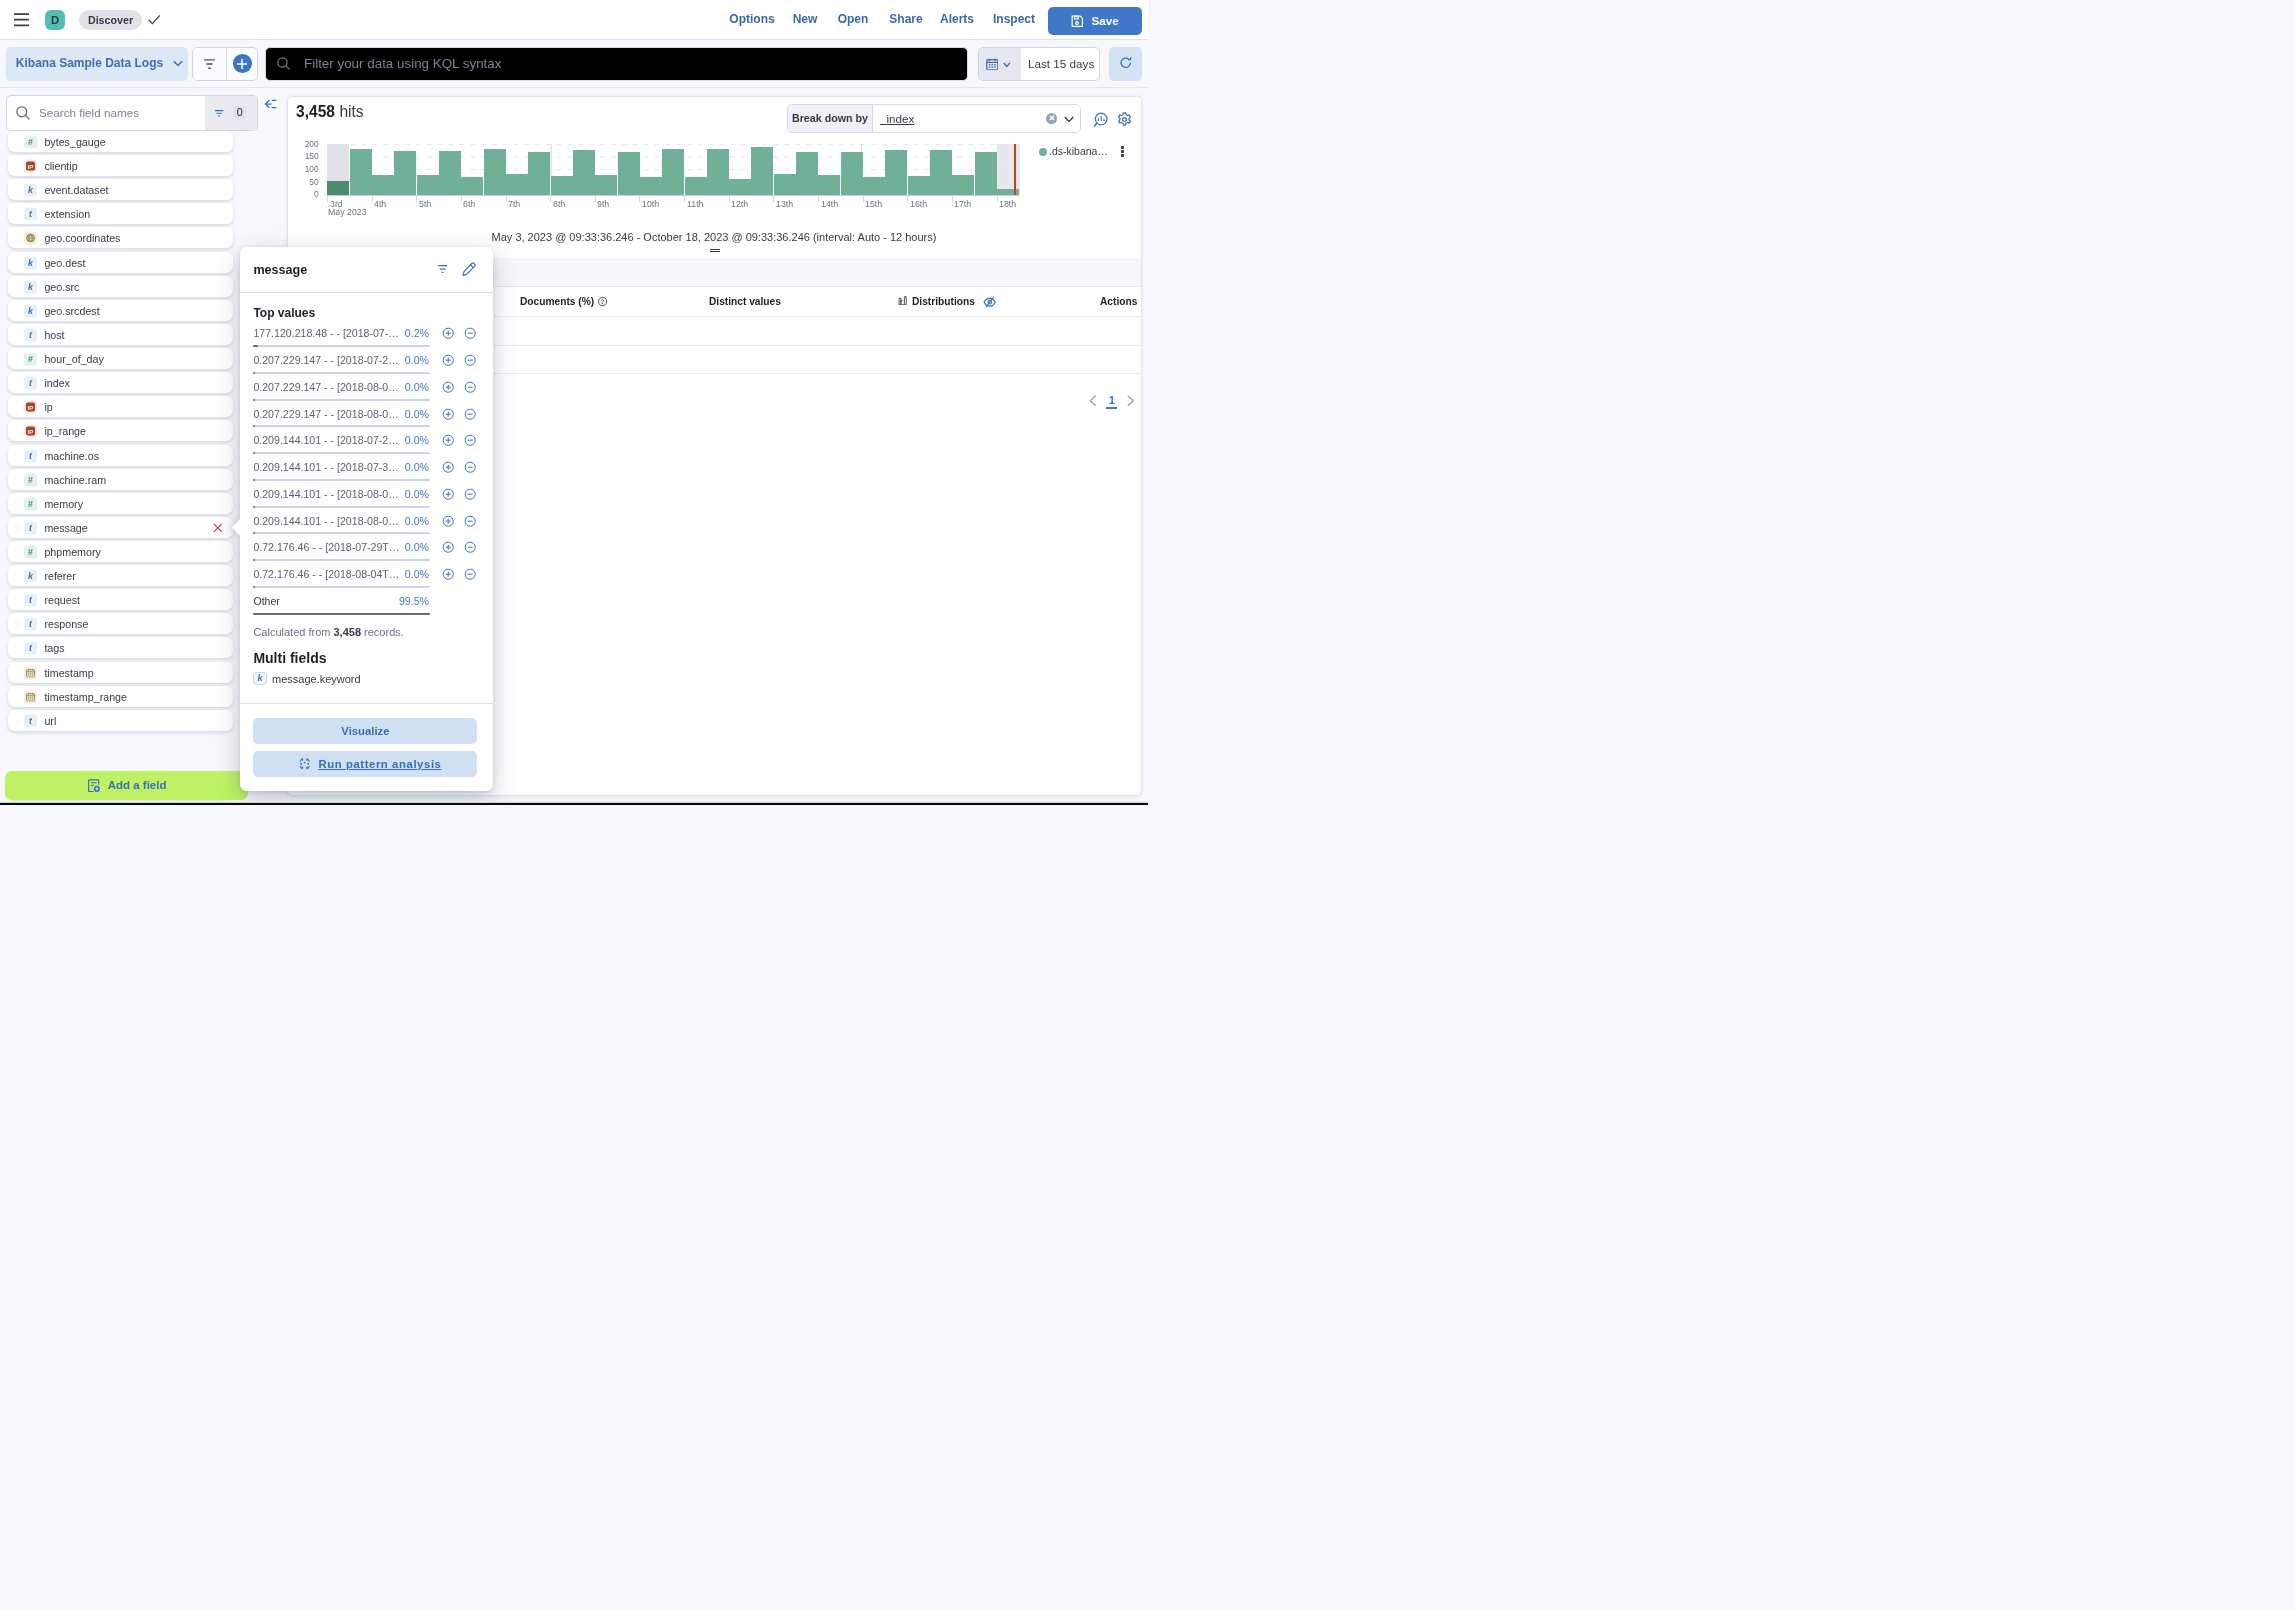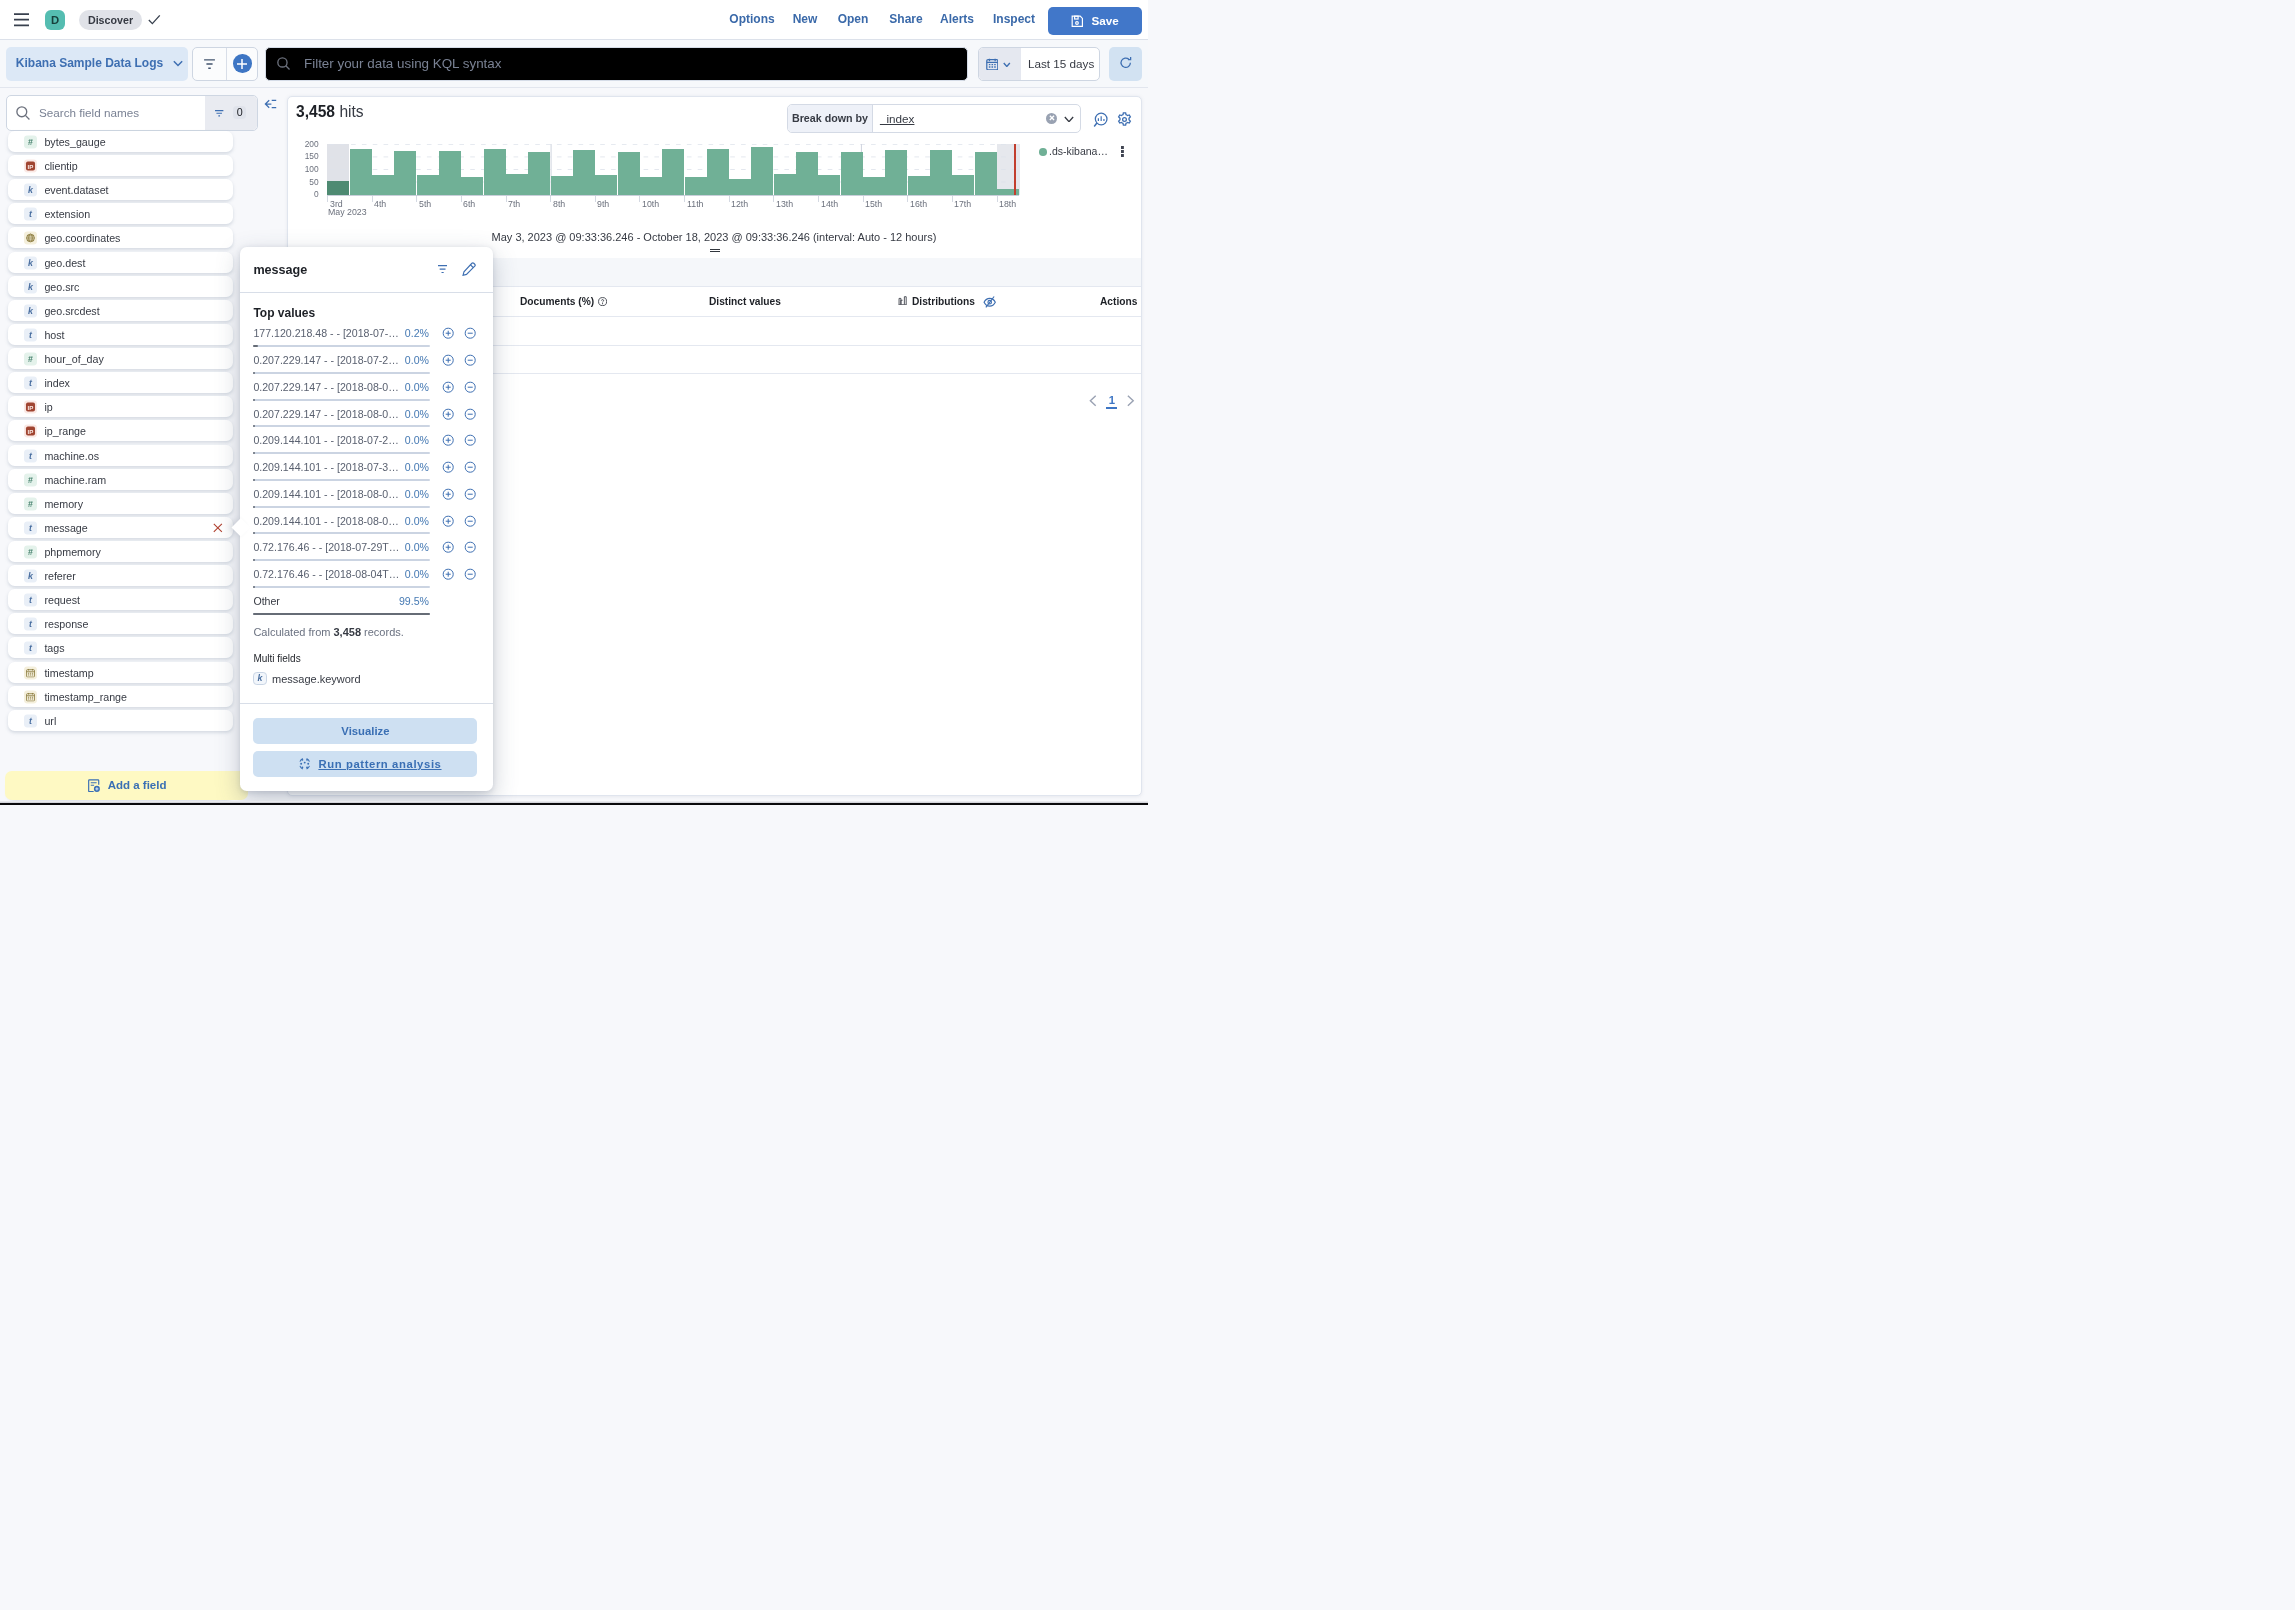--- a/index.html
+++ b/index.html
@@ -290,21 +290,21 @@
   <div class="fitem" style="top:778px">
       <svg class="badge" style="background:#F4EFDC;padding:2px" width="13" height="13" viewBox="0 0 12 12">
         <rect x="0.6" y="1.6" width="10.8" height="9.8" rx="1.2" fill="none" stroke="#89793B" stroke-width="1.1"></rect>
         <path d="M0.6 4.3h10.8" stroke="#89793B" stroke-width="1.1"></path>
         <path d="M3.2 2.8V0.6M8.8 2.8V0.6" stroke="#89793B" stroke-width="1.1"></path>
         <path d="M2.5 6.3h1.6M5.2 6.3h1.6M7.9 6.3h1.6M2.5 8.6h1.6M5.2 8.6h1.6M7.9 8.6h1.6" stroke="#89793B" stroke-width="1.2"></path>
       </svg>
       <div class="nm">utc_time</div>
     </div>
 
-  <div class="abs" style="left:5.1px;top:771px;width:243px;height:29px;background:#fef9c3;border-radius:6.7px;text-align:center;">
+  <div class="abs" style="left:5.1px;top:771px;width:243px;height:29px;background:#bef264;border-radius:6.7px;text-align:center;">
     <div style="display:inline-block;line-height:29px;font-size:11.5px;font-weight:700;color:#3A6FB4;"><svg style="display:inline-block;vertical-align:-2.9px;margin-right:7.6px" width="13.4" height="13.4" viewBox="0 0 16 16">
           <path d="M14 7V1.8a.8.8 0 0 0-.8-.8H2.8a.8.8 0 0 0-.8.8v12.4c0 .44.36.8.8.8H8" fill="none" stroke="#3A6FB4" stroke-width="1.4"></path>
           <path d="M4.5 4.5h7M4.5 7.5h4" stroke="#3A6FB4" stroke-width="1.4"></path>
           <circle cx="11.8" cy="11.8" r="3.6" fill="#3A6FB4"></circle>
           <path d="M11.8 10v3.6M10 11.8h3.6" stroke="#CBDCEF" stroke-width="1.3"></path>
         </svg>Add a field</div>
   </div>
 
 </div>
 <div id="panel">
@@ -543,21 +543,21 @@
       <i style="width:1.7px"></i>
     </div>
   <div class="pcirc plus" style="left:208px;top:327px;"></div>
   <div class="pcirc" style="left:230px;top:327px;"></div>
   <div class="pval" style="left:13.4px;top:354px;color:#363A43;">Other</div>
   <div class="ppct" style="top:354px;">99.5%</div>
   <div class="pbar" style="top:366px;">
       <i style="width:177px"></i>
     </div>
   <div class="abs" style="left:13.4px;top:385px;transform:translateY(-50%);font-size:11px;color:#6A7180;">Calculated from <b style="color:#363A43;font-weight:700">3,458</b> records.</div>
-  <div class="abs" style="left:13.4px;top:411px;transform:translateY(-50%);font-size:10px;font-weight:400;color:#1D2026;">Multi fields</div>
+  <div class="abs" style="left:13.4px;top:411px;transform:translateY(-50%);font-size:14px;font-weight:700;color:#1D2026;">Multi fields</div>
   <div class="abs" style="left:13.4px;top:425px;width:13.3px;height:13.3px;border-radius:3.8px;background:#F2F6FB;border:0.8px solid #C9D5E5;text-align:center;">
       <span style="font-size:8.8px;font-weight:700;font-style:italic;line-height:11.7px;color:#4A6FA0;display:block;">k</span>
     </div>
   <div class="abs" style="left:32px;top:432px;transform:translateY(-50%);font-size:11px;color:#363A43;">message.keyword</div>
   <div class="abs" style="left:0;top:456px;width:253px;border-top:0.8px solid #D8DEE8;"></div>
   <div class="abs" style="left:13.4px;top:471px;width:224px;height:26px;background:#CEE0F2;border-radius:5px;text-align:center;line-height:26px;font-size:11.3px;font-weight:700;color:#3A6FB4;">Visualize</div>
   <div class="abs" style="left:13.4px;top:504px;width:224px;height:26px;background:#CEE0F2;border-radius:5px;">
     <svg class="abs" style="left:45px;top:6.3px" width="13.4" height="13.4" viewBox="0 0 16 16">
         <circle cx="5.2" cy="3.4" r="1.15" fill="#3A6FB4"></circle>
         <circle cx="10.8" cy="3.4" r="1.15" fill="#3A6FB4"></circle>

